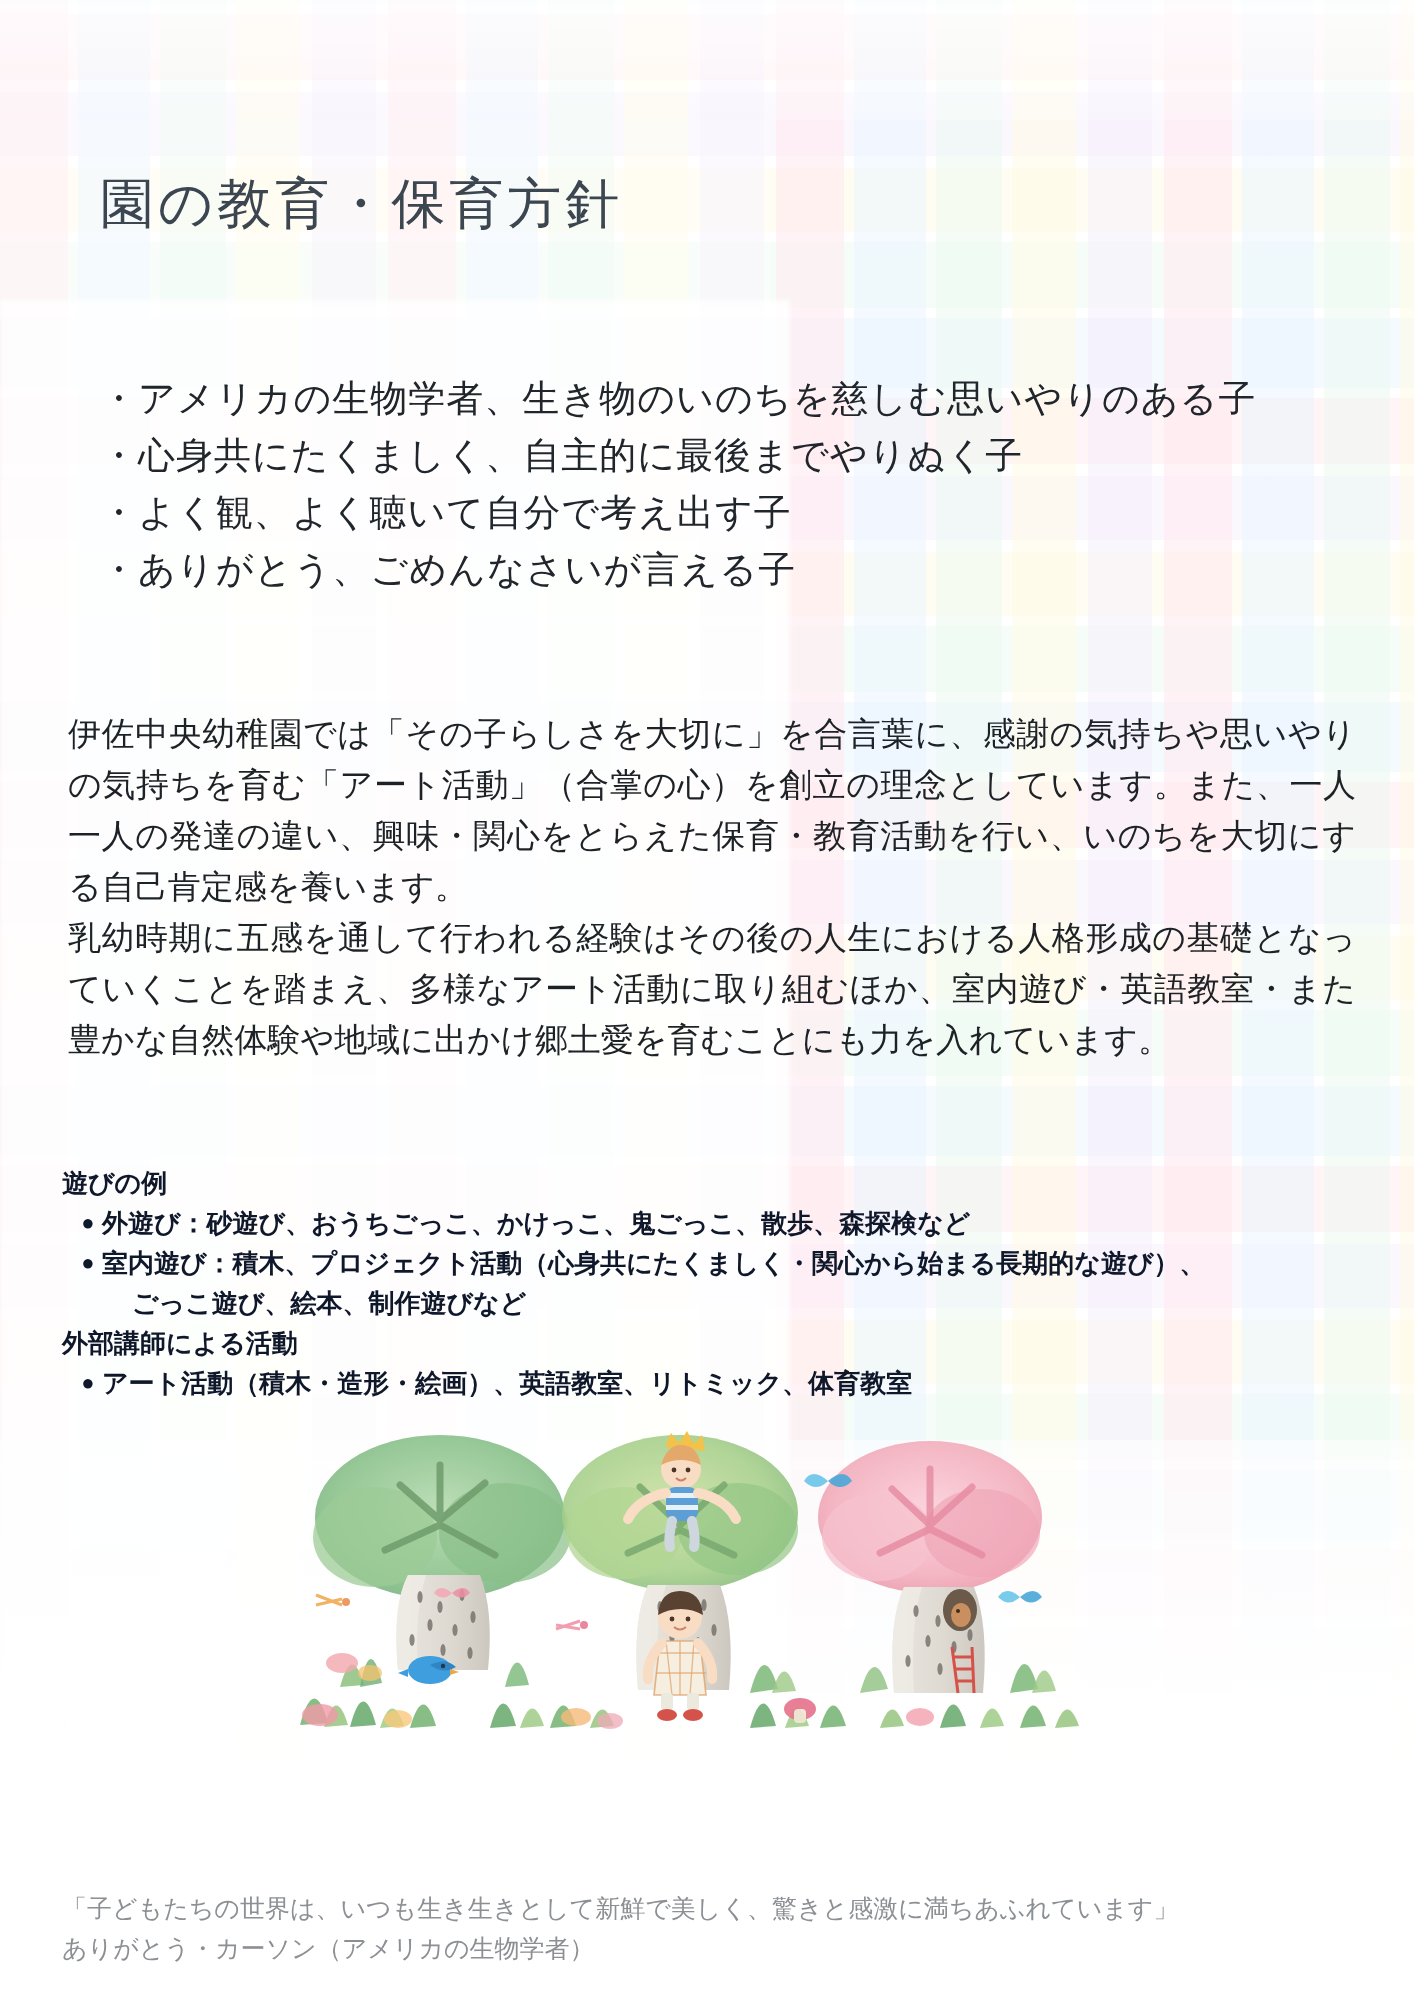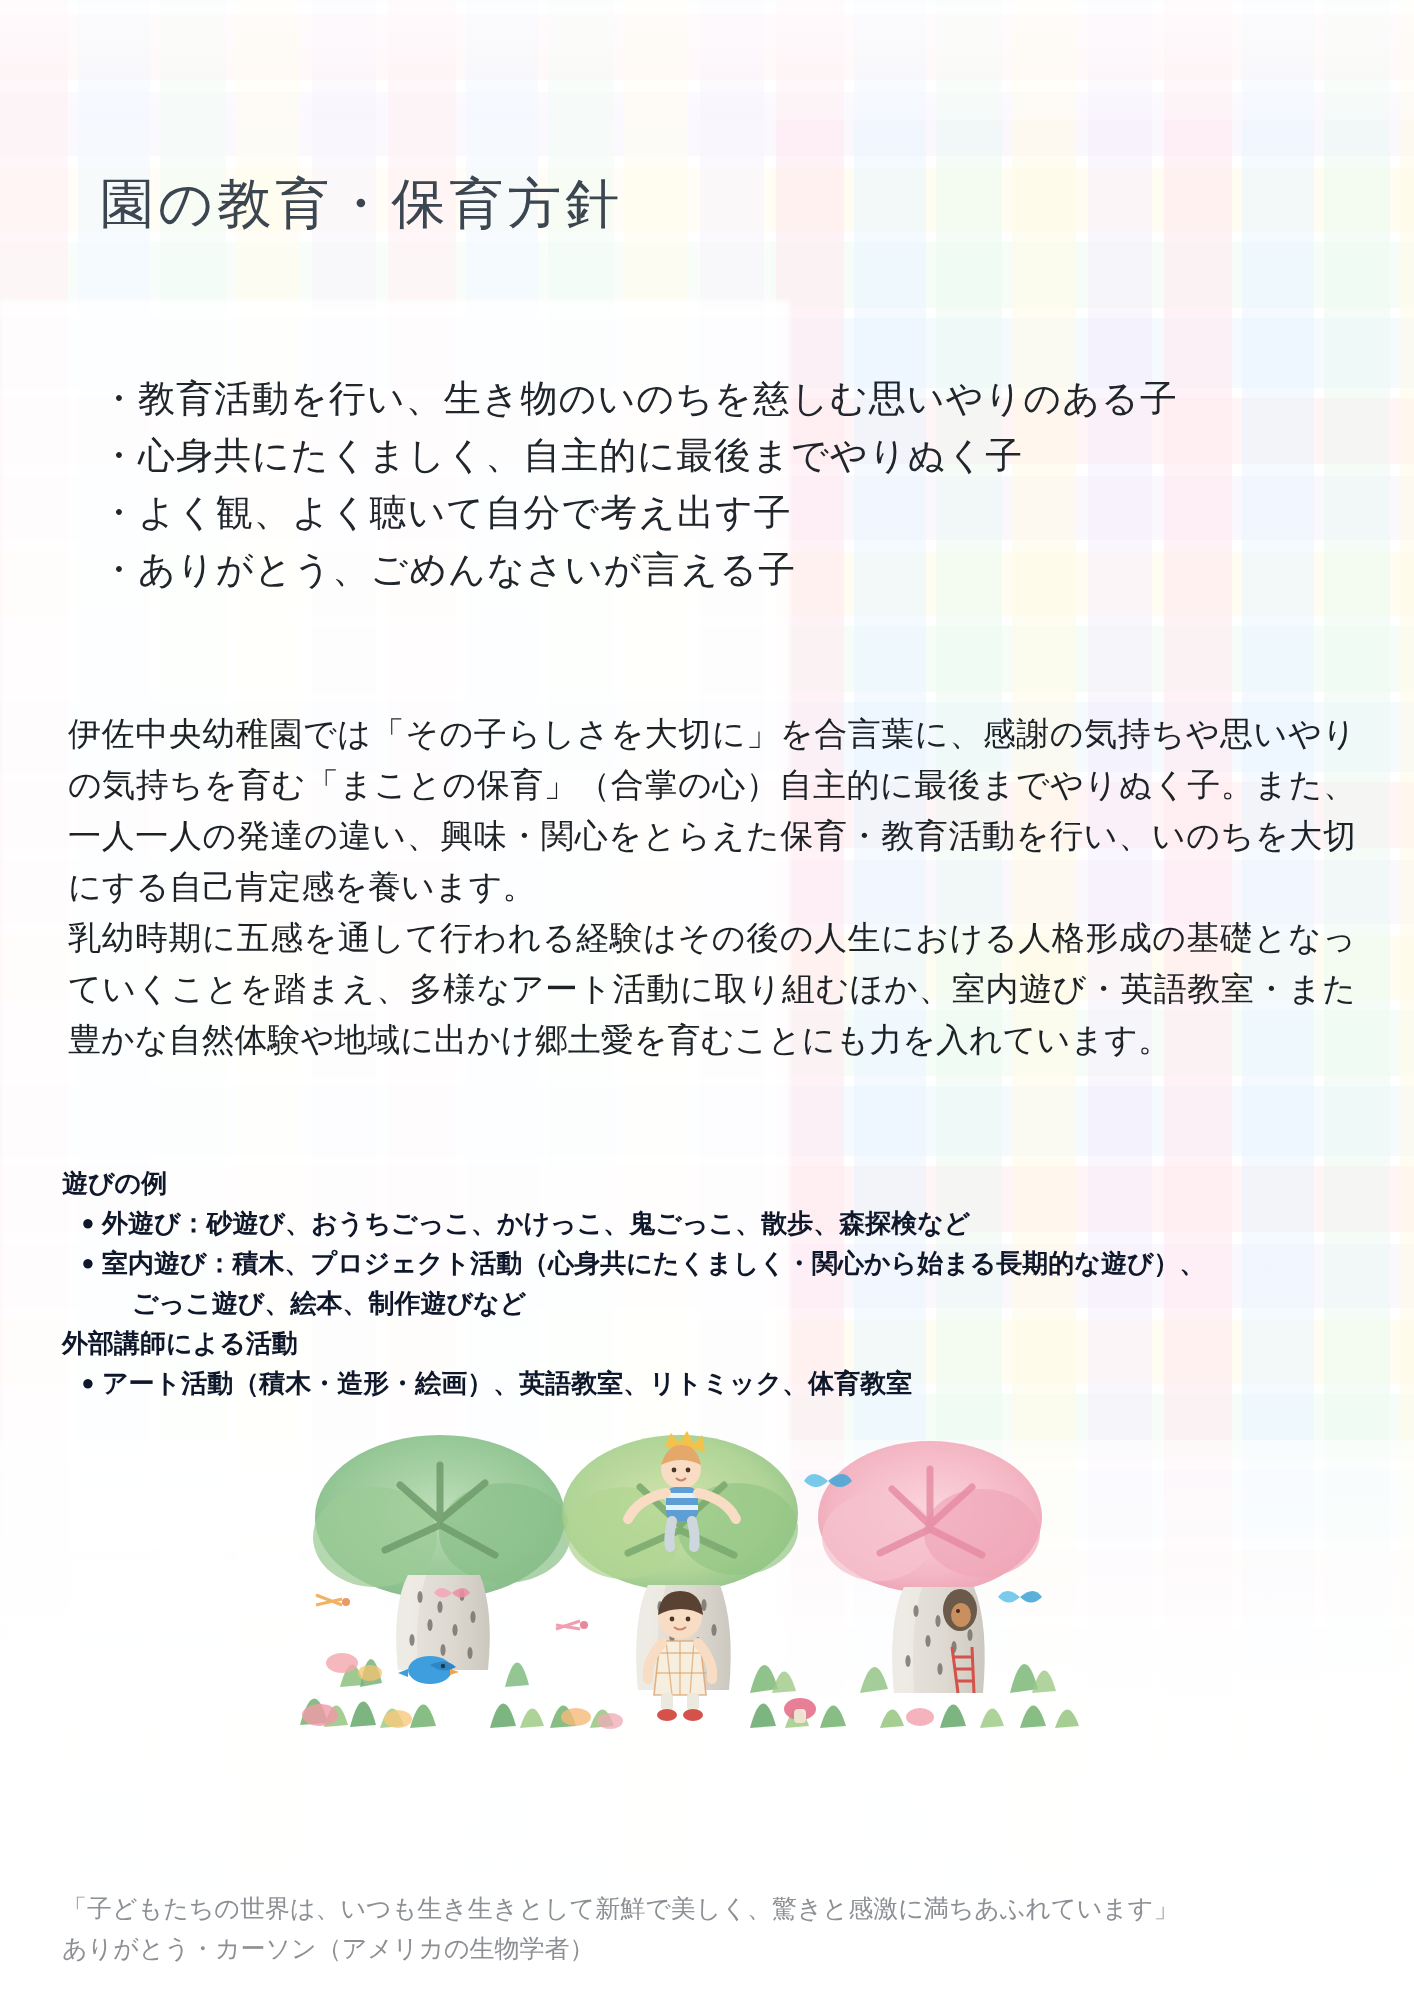--- a/index.html
+++ b/index.html
@@ -200,28 +200,28 @@
   <div class="wash-left"></div>
   <div class="wash-bottom"></div>
 </div>
 
 <div class="page">
 
   <div class="title-band"></div>
   <div class="page-title">園の教育・保育方針</div>
 
   <div class="policy-list">
-    <div class="policy-item">・教育活動を行い、生き物のいのちを慈しむ思いやりのある子</div>
+    <div class="policy-item">・アメリカの生物学者、生き物のいのちを慈しむ思いやりのある子</div>
     <div class="policy-item">・心身共にたくましく、自主的に最後までやりぬく子</div>
     <div class="policy-item">・よく観、よく聴いて自分で考え出す子</div>
     <div class="policy-item">・ありがとう、ごめんなさいが言える子</div>
   </div>
 
   <div class="body-block">
-    <div class="body-para">伊佐中央幼稚園では「その子らしさを大切に」を合言葉に、感謝の気持ちや思いやりの気持ちを育む「まことの保育」（合掌の心）自主的に最後までやりぬく子。また、一人一人の発達の違い、興味・関心をとらえた保育・教育活動を行い、いのちを大切にする自己肯定感を養います。</div>
+    <div class="body-para">伊佐中央幼稚園では「その子らしさを大切に」を合言葉に、感謝の気持ちや思いやりの気持ちを育む「アート活動」（合掌の心）を創立の理念としています。また、一人一人の発達の違い、興味・関心をとらえた保育・教育活動を行い、いのちを大切にする自己肯定感を養います。</div>
     <div class="body-para">乳幼時期に五感を通して行われる経験はその後の人生における人格形成の基礎となっていくことを踏まえ、多様なアート活動に取り組むほか、室内遊び・英語教室・また豊かな自然体験や地域に出かけ郷土愛を育むことにも力を入れています。</div>
   </div>
 
   <div class="play-block">
     <div class="play-head">遊びの例</div>
 
     <div class="bullet-row">
       <span class="bullet-dot">●</span>
       <span class="bullet-text">外遊び：砂遊び、おうちごっこ、かけっこ、鬼ごっこ、散歩、森探検など</span>
     </div>

